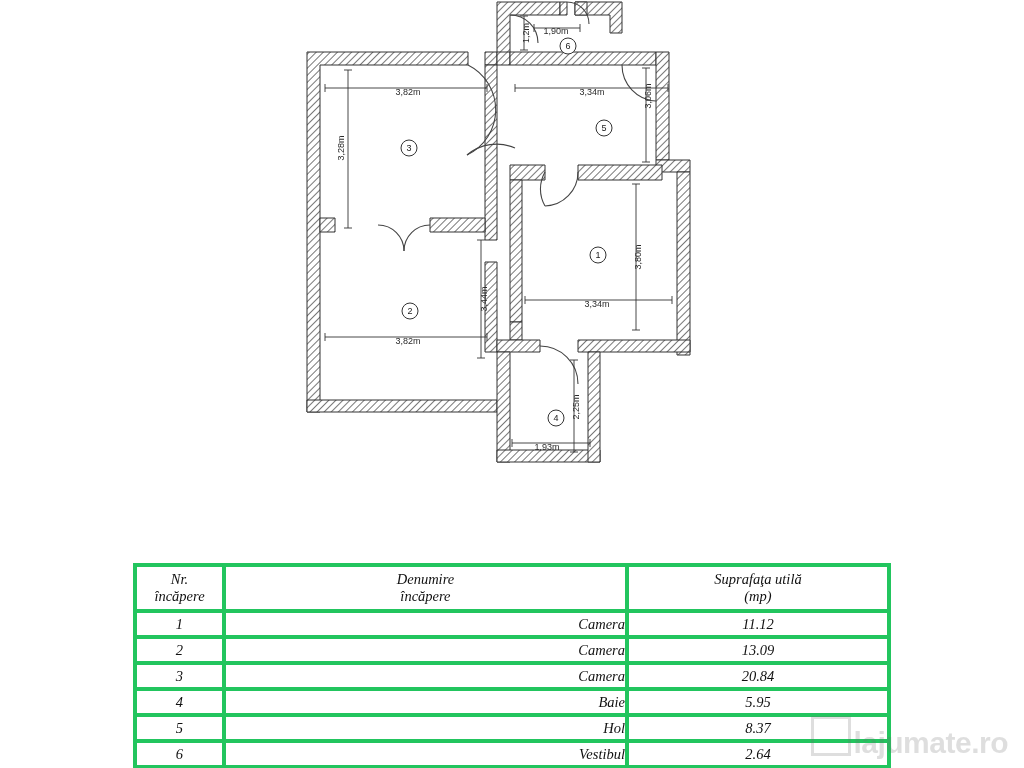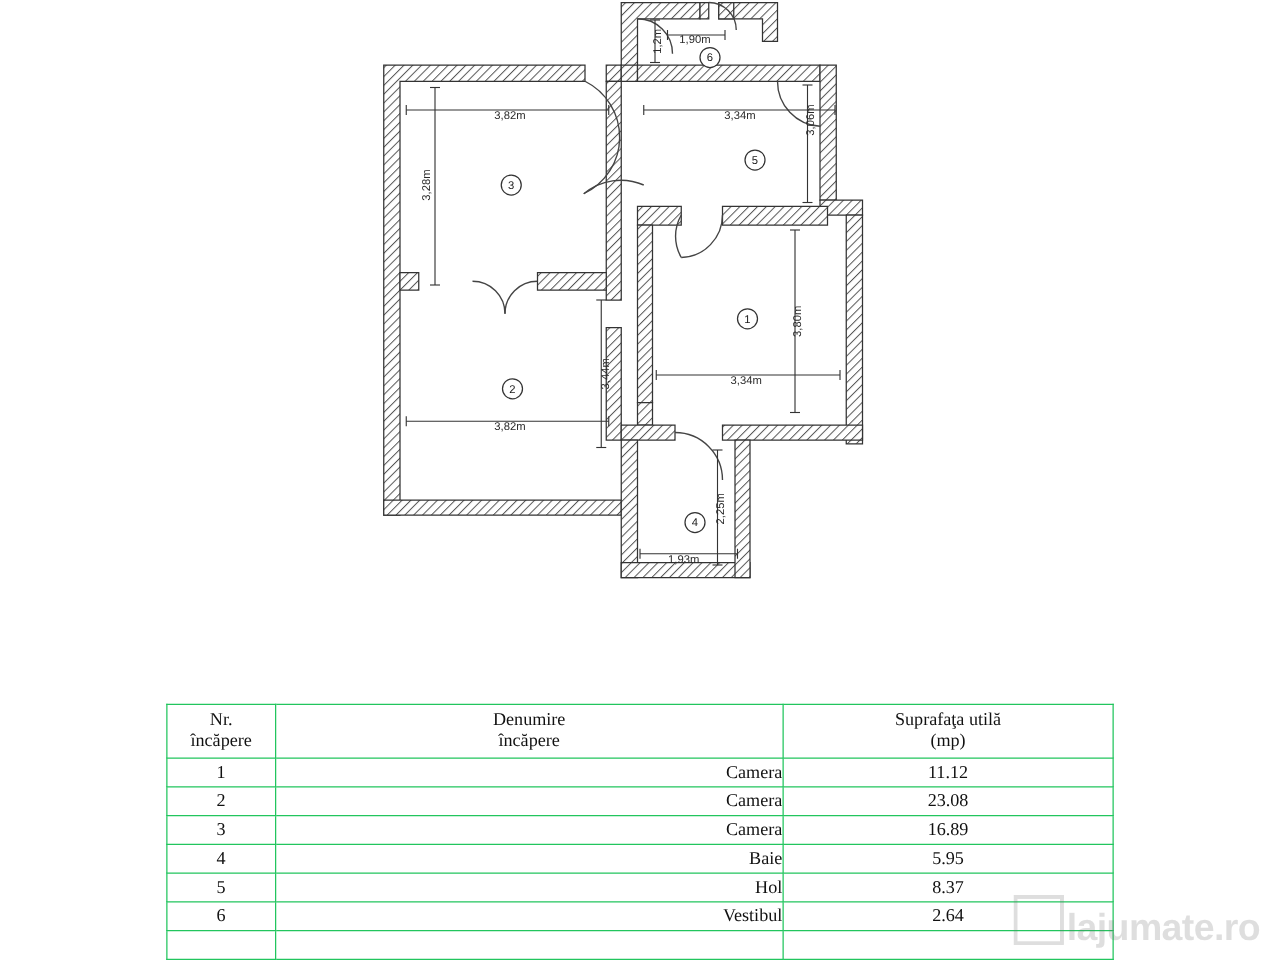--- a/index.html
+++ b/index.html
@@ -42,24 +42,25 @@
     position: absolute;
     left: 133px;
     top: 563px;
     width: 758px;
     border-collapse: collapse;
     font-family: "Liberation Serif", serif;
     font-size: 14.5px;
     color: #111;
   }
   #area-table td, #area-table th {
-    border: 1px solid #22c55e;
+    border: 4px solid #22c55e;
     padding: 0;
     height: 22px;
     vertical-align: middle;
+    font-style: italic;
   }
   #area-table thead th {
     font-weight: normal;
     text-align: center;
     height: 42px;
     line-height: 1.15;
     font-size: 14.5px;
   }
   .col-nr { width: 86px; text-align: center; }
   .col-name { width: 406px; margin-top: 15px; }
@@ -291,28 +292,28 @@
       <td class="col-name">
           <div class="cell-name-inner">Camera</div>
         </td>
       <td class="col-area">11.12</td>
     </tr>
     <tr>
       <td class="col-nr">2</td>
       <td class="col-name">
           <div class="cell-name-inner">Camera</div>
         </td>
-      <td class="col-area">23.08</td>
+      <td class="col-area">13.09</td>
     </tr>
     <tr>
       <td class="col-nr">3</td>
       <td class="col-name">
           <div class="cell-name-inner">Camera</div>
         </td>
-      <td class="col-area">16.89</td>
+      <td class="col-area">20.84</td>
     </tr>
     <tr>
       <td class="col-nr">4</td>
       <td class="col-name">
           <div class="cell-name-inner">Baie</div>
         </td>
       <td class="col-area">5.95</td>
     </tr>
     <tr>
       <td class="col-nr">5</td>

